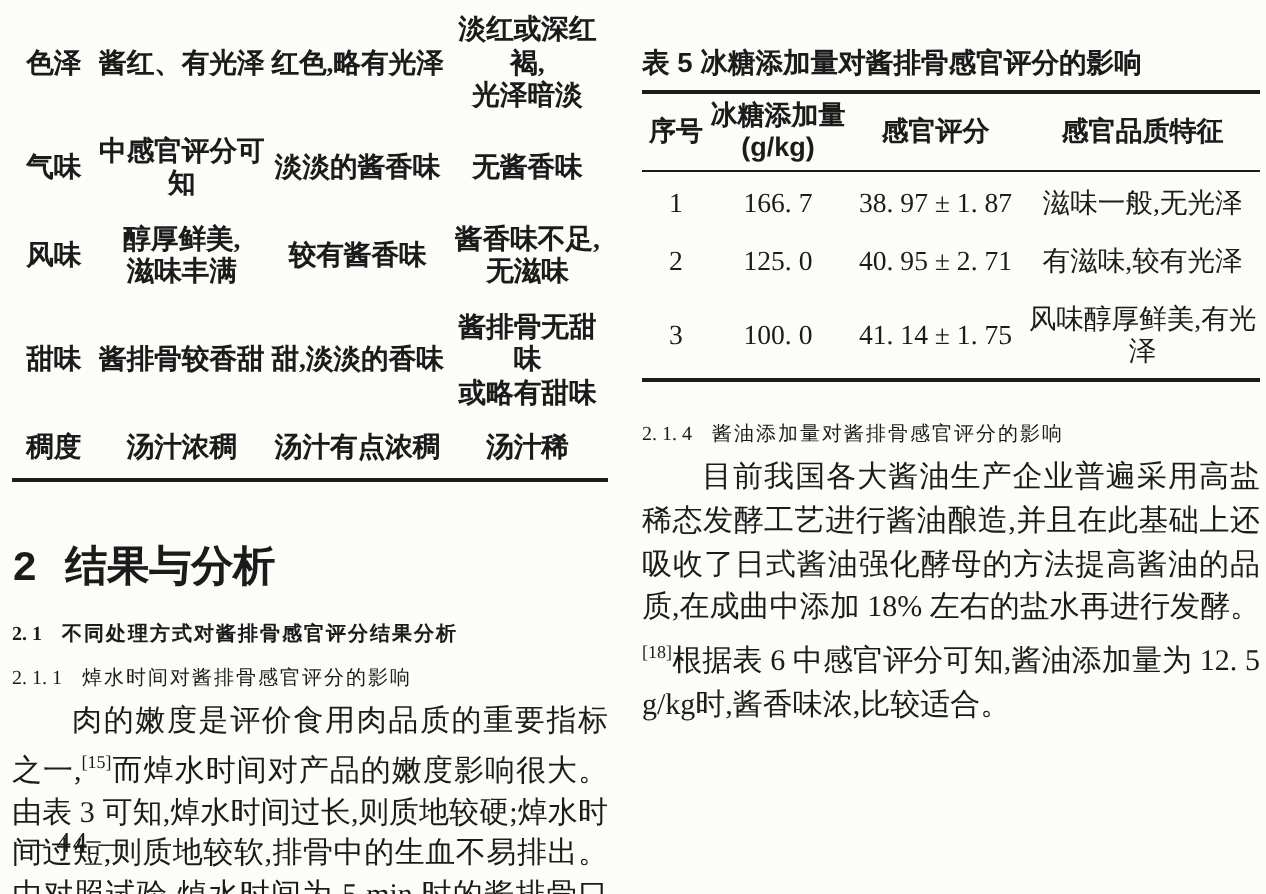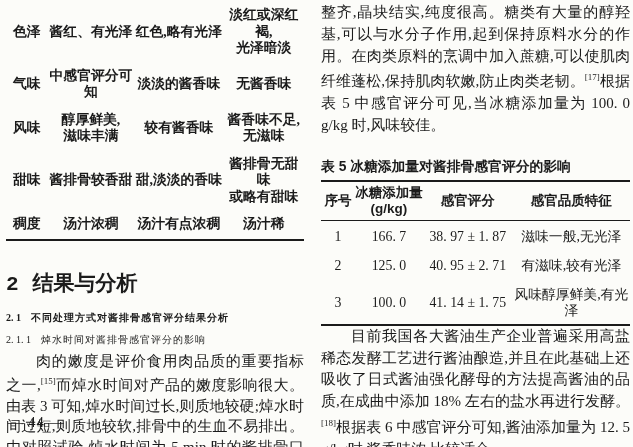--- a/index.html
+++ b/index.html
@@ -138,21 +138,20 @@
       <span class="num">2. 1. 1</span><span>焯水时间对酱排骨感官评分的影响</span>
     </div>
 
     <p class="body-par indent"><span>肉的嫩度是评价食用肉品质的重要指标之一,</span><sup class="ref">[15]</sup><span>而焯水时间对产品的嫩度影响很大。由表 3 可知,焯水时间过长,则质地较硬;焯水时间过短,则质地较软,排骨中的生血不易排出。由对照试验,焯水时间为 5 min 时的酱排骨口感较好,质地适宜。</span></p>
 
     <div class="page-num">— 44 —</div>
   </div>
 
   <div class="col col-right">
 
-    <p class="rc-par"><span>整齐,晶块结实,纯度很高。糖类有大量的醇羟基,可以与水分子作用,起到保持原料水分的作用。在肉类原料的烹调中加入蔗糖,可以使肌肉纤维蓬松,保持肌肉软嫩,防止肉类老韧。</span><sup class="ref">[17]</sup><span>根据表 5 中感官评分可见,当冰糖添加量为 100. 0 g/kg 时,风味较佳。</span></p>
 
     <div class="t5-title">表 5 冰糖添加量对酱排骨感官评分的影响</div>
 
     <table class="t5">
       <thead>
         <tr>
           <th class="w-no">序号</th>
           <th class="w-amt">冰糖添加量
 (g/kg)</th>
           <th class="w-score">感官评分</th>
@@ -174,17 +173,20 @@
         </tr>
         <tr>
           <td>3</td>
           <td>100. 0</td>
           <td>41. 14 ± 1. 75</td>
           <td>风味醇厚鲜美,有光泽</td>
         </tr>
       </tbody>
     </table>
 
+    <div class="h-sub gap-after-table" style="font-weight: normal;">
+      <span class="num">2. 1. 4</span><span>酱油添加量对酱排骨感官评分的影响</span>
+    </div>
 
     <p class="rc-par indent"><span>目前我国各大酱油生产企业普遍采用高盐稀态发酵工艺进行酱油酿造,并且在此基础上还吸收了日式酱油强化酵母的方法提高酱油的品质,在成曲中添加 18% 左右的盐水再进行发酵。</span><sup class="ref">[18]</sup><span>根据表 6 中感官评分可知,酱油添加量为 12. 5 g/kg时,酱香味浓,比较适合。</span></p>
 
   </div>
 </div>
 
 </body></html>

